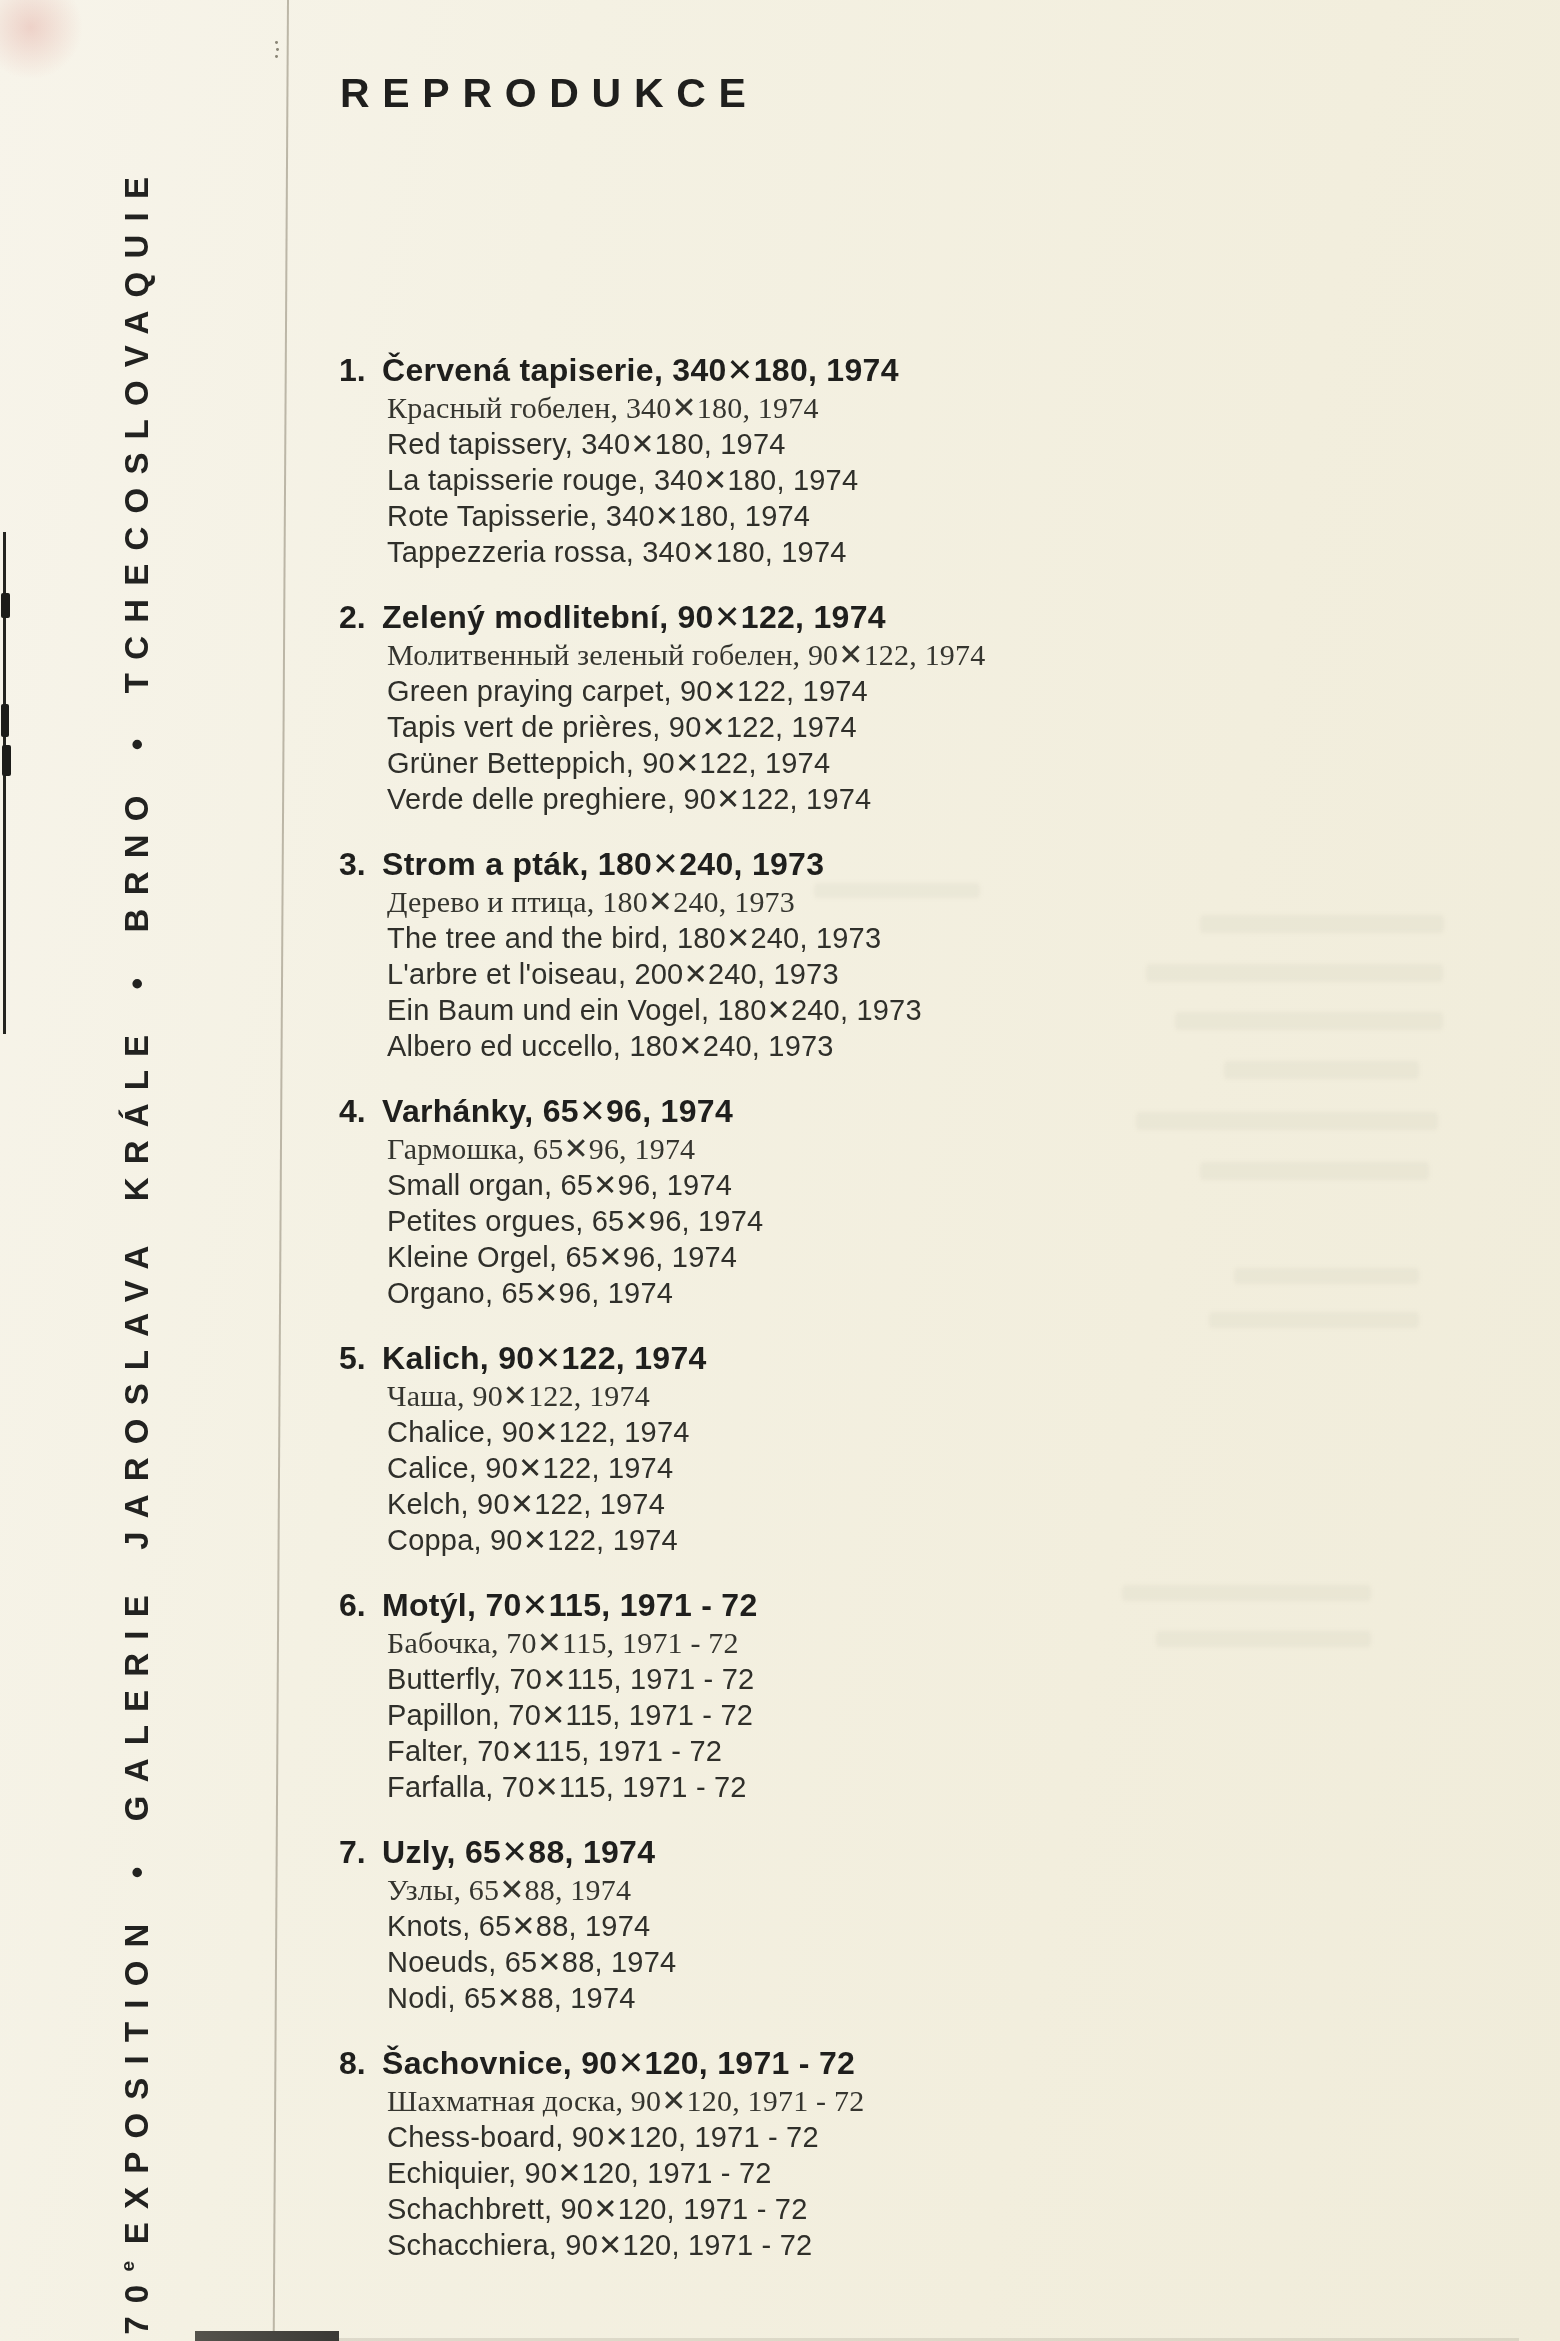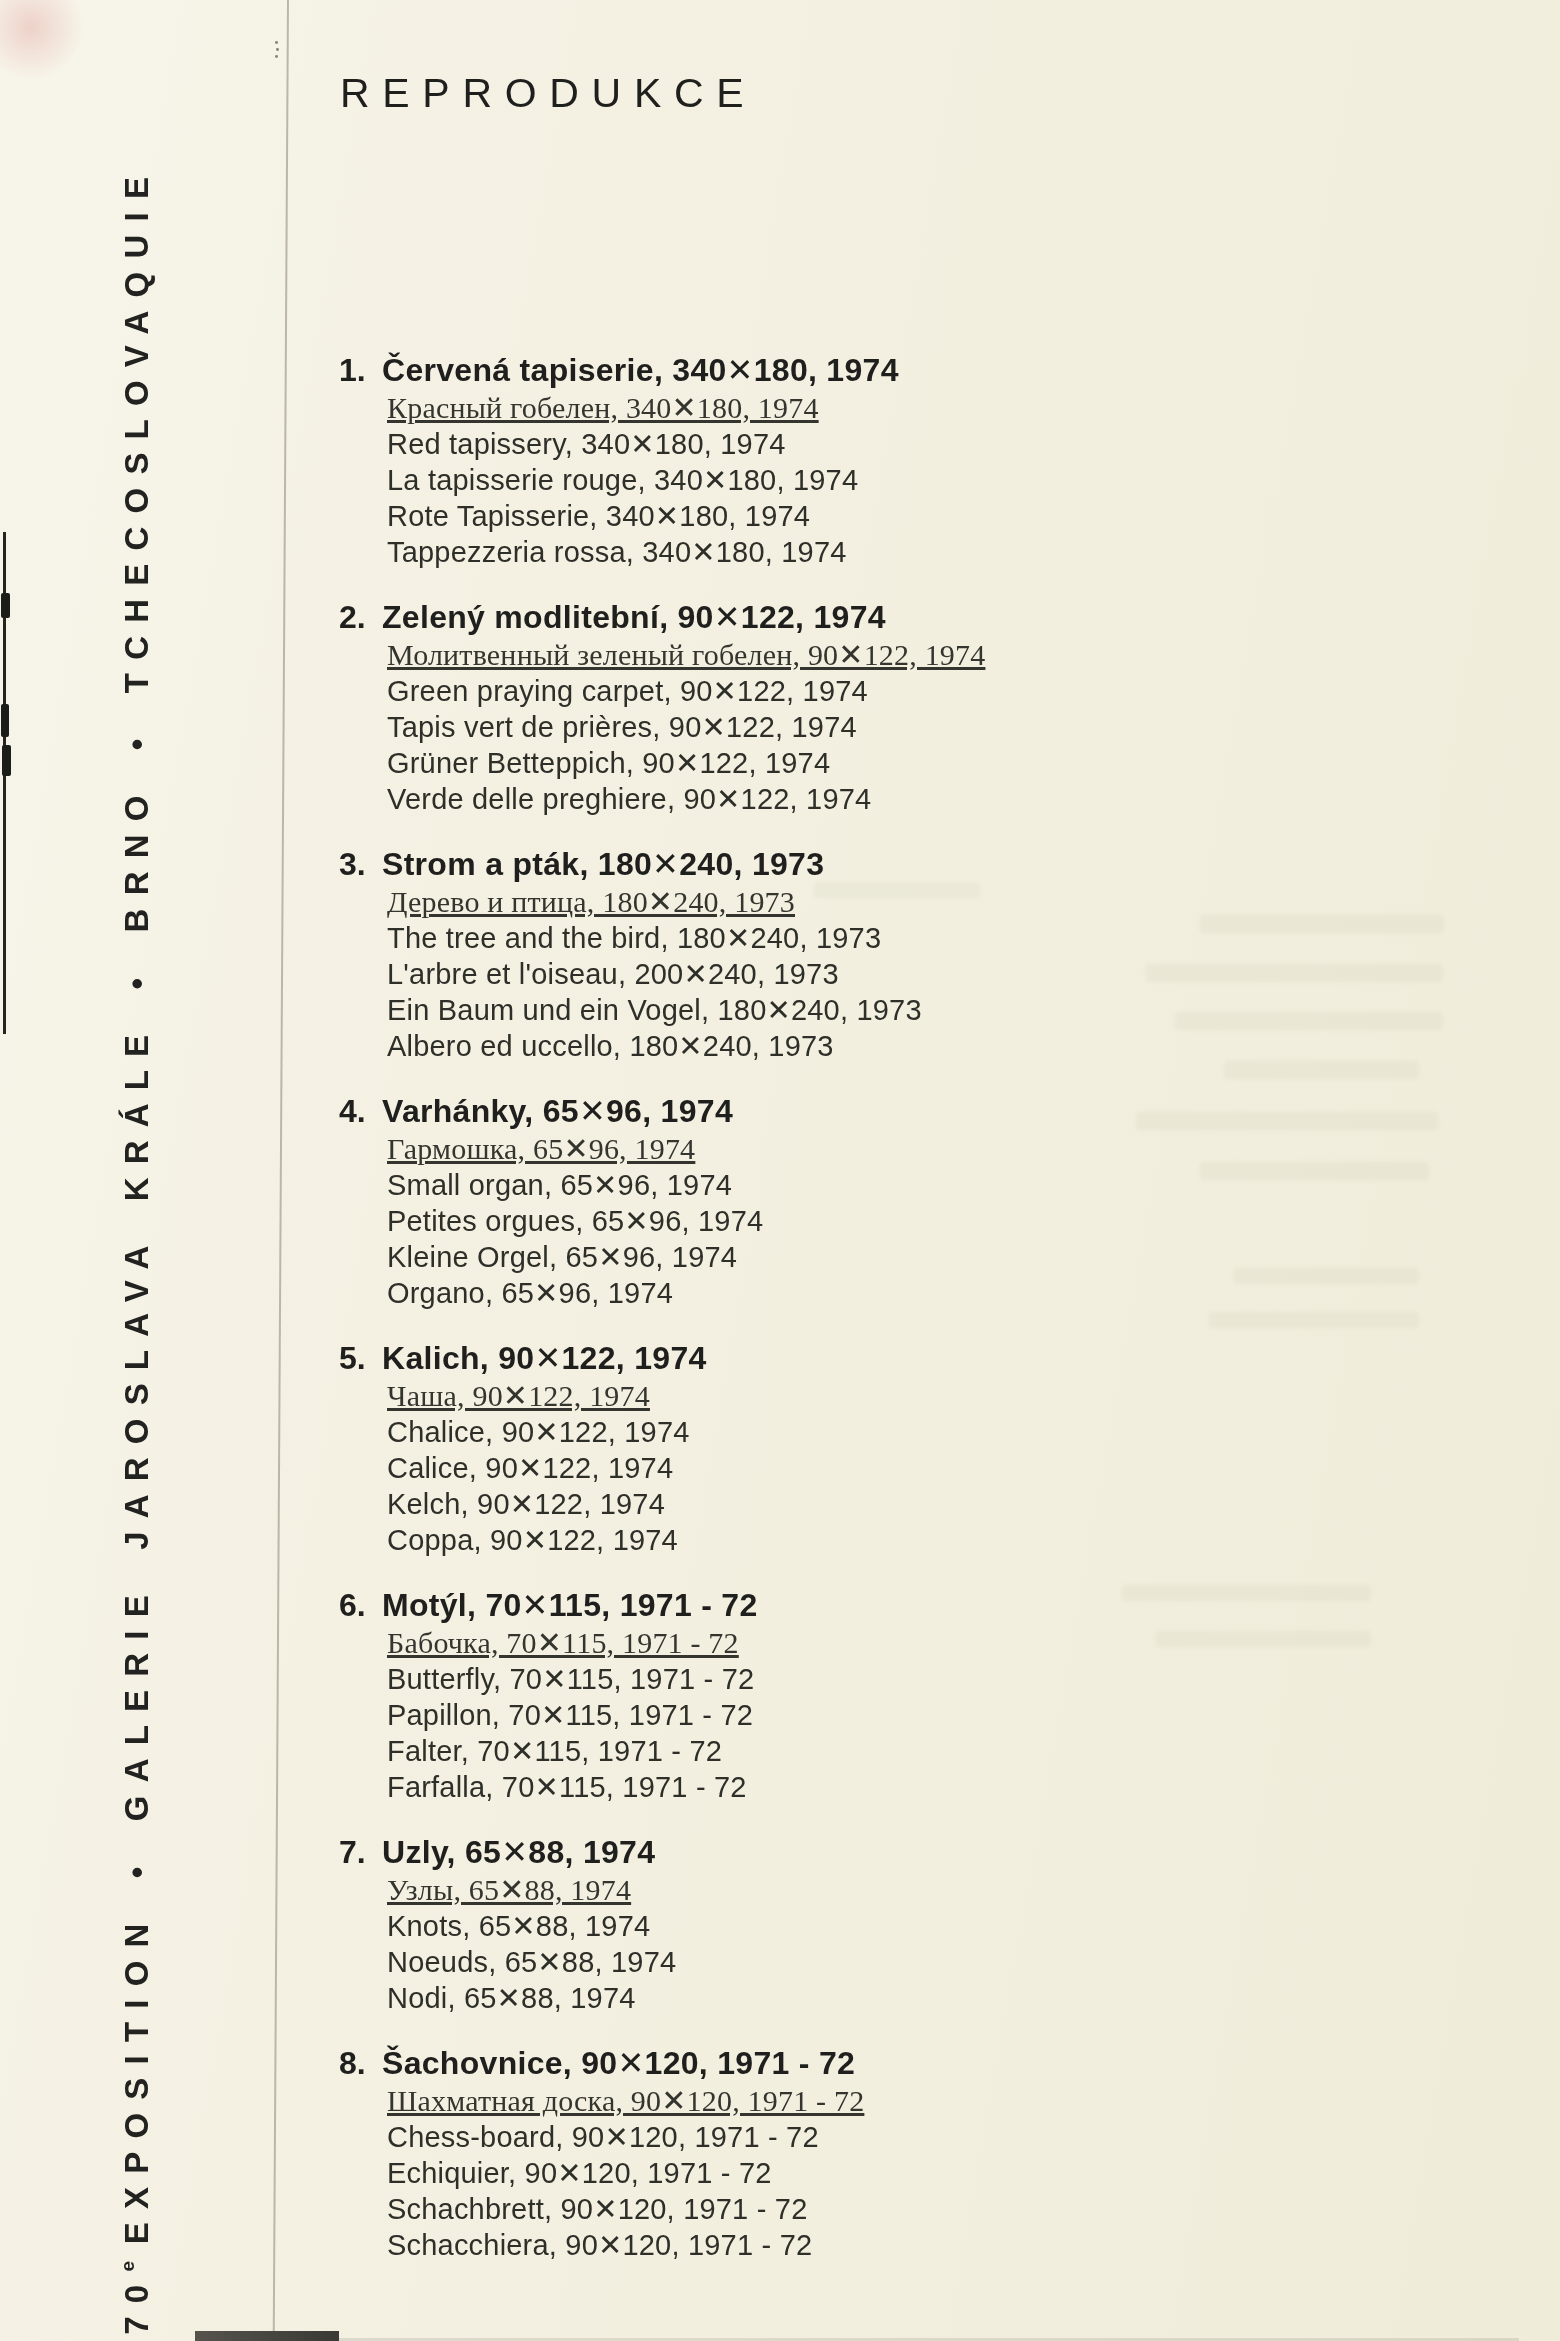--- a/index.html
+++ b/index.html
@@ -21,30 +21,30 @@
   .sidebar-text sup{font-size:0.58em;letter-spacing:0.1em;vertical-align:13.7px;}
   .sidebar-text .rest{margin-left:0.45em;}
   
   .divider{
     position:absolute;left:287px;top:0;width:2px;height:2342px;
     background:#b2ac9b;transform:rotate(0.35deg);transform-origin:top left;opacity:.85;
   }
   
   .page-title{
     position:absolute;left:340px;top:70px;margin:0;
-    font-size:41px;font-weight:normal;letter-spacing:12.7px;color:#1f1f1d;
+    font-size:41px;font-weight:bold;letter-spacing:12.7px;color:#1f1f1d;
   }
   
   .items{position:absolute;left:339px;top:351px;width:780px;}
   .item{margin:0 0 28px 0;}
   .item-head{display:flex;align-items:baseline;font-weight:bold;font-size:32px;line-height:39px;color:#1f1f1d;}
   .item-num{flex:0 0 43px;}
   .item-title{letter-spacing:0.3px;text-align:center;}
   .line{padding-left:48px;font-size:29px;line-height:36px;color:#2f2f2a;letter-spacing:0.2px;}
-  .line.serif{font-family:"Liberation Serif","DejaVu Serif",serif;font-size:30px;color:#35352f;text-decoration:underline;}
+  .line.serif{font-family:"Liberation Serif","DejaVu Serif",serif;font-size:30px;color:#35352f;}
   
   .red-smudge{position:absolute;left:0;top:0;width:88px;height:78px;
     background:radial-gradient(circle at 35% 35%,rgba(203,88,82,.22),rgba(203,88,82,0) 68%);}
   .edge-line{position:absolute;left:2.9px;top:532px;width:2.9px;height:502px;background:#242420;}
   .ink-blob{position:absolute;background:#1c1c19;border-radius:2px;}
   .blob1{left:1px;top:593px;width:8.8px;height:25px;}
   .blob2{left:1px;top:704px;width:7.8px;height:33px;}
   .blob3{left:2px;top:745px;width:8.8px;height:31px;}
   .speck{position:absolute;width:2.9px;height:2.9px;background:#8a8576;border-radius:50%;}
   .sp1{left:275px;top:41px;}

